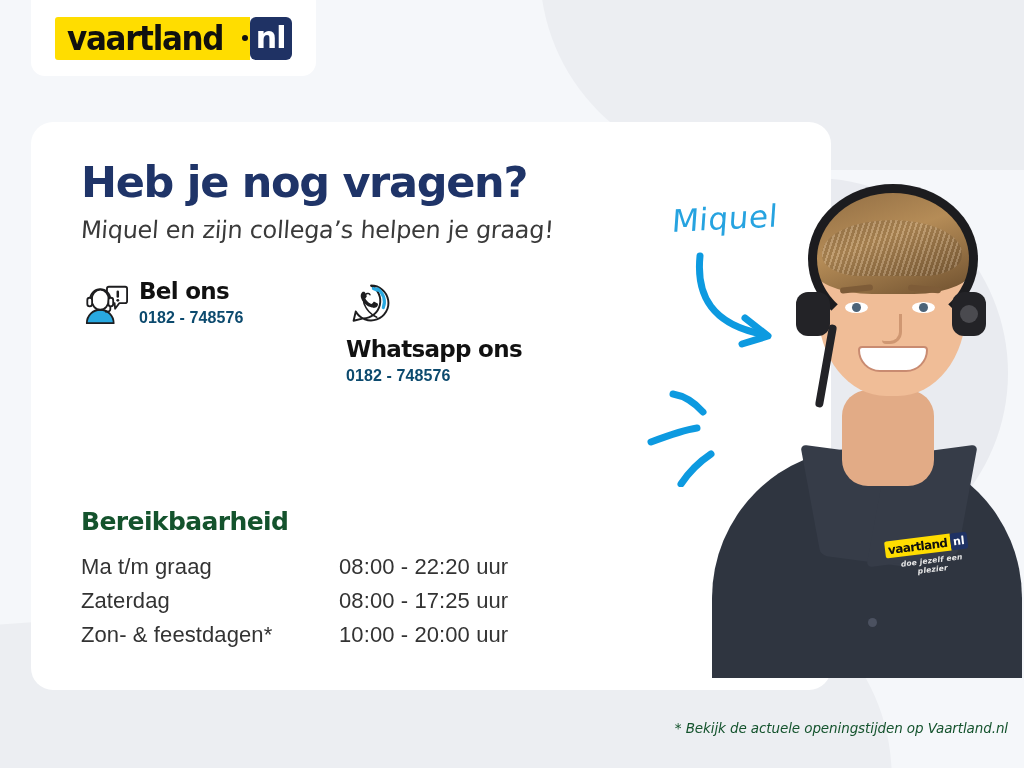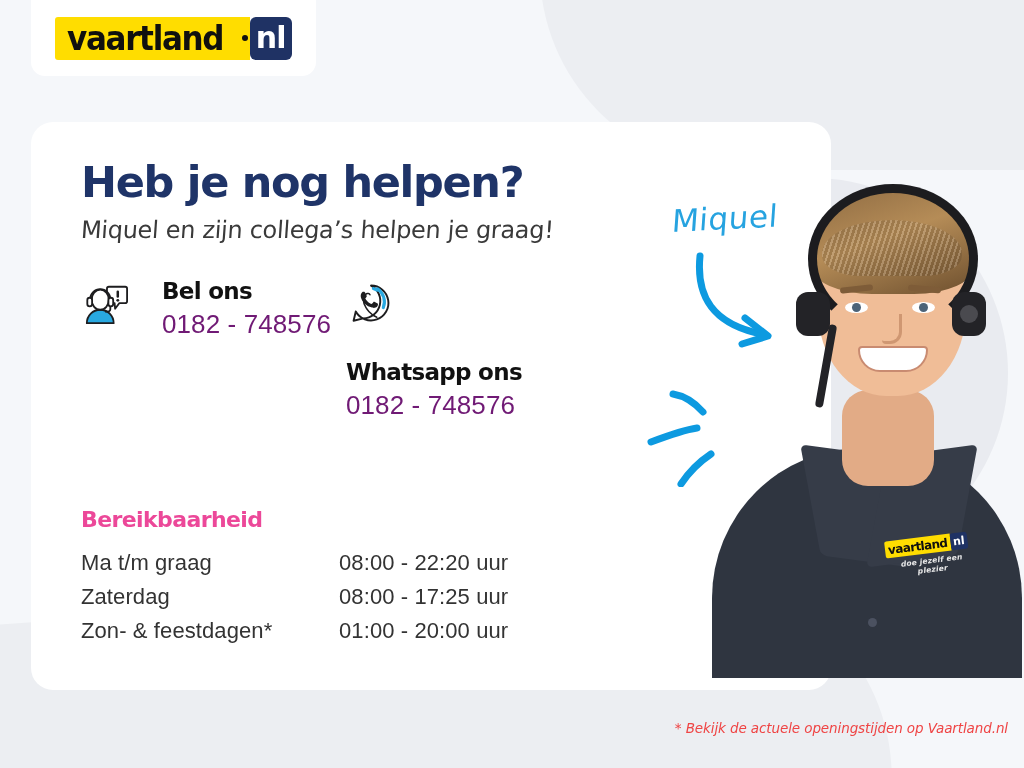--- a/index.html
+++ b/index.html
@@ -154,21 +154,21 @@
   .contact-grid {
     position: absolute;
     left: 50px;
     top: 155px;
     width: 700px;
   }
   .contact-row { display: flex; }
   .contact-item {
     display: flex;
     align-items: flex-start;
-    gap: 31px;
+    gap: 8px;
   }
   .contact-item.call   { width: 265px; }
   .contact-item.wa     { width: 300px; flex-direction: column; }
   .contact-item.chat   { margin-top: 24px; }
 
   .ci-icon {
     width: 50px;
     height: 52px;
     flex: 0 0 50px;
     display: flex;
@@ -180,40 +180,40 @@
   .ci-title {
     font-family: "DejaVu Sans", sans-serif;
     font-size: 23px;
     font-weight: 700;
     letter-spacing: -0.7px;
     color: #111111;
     line-height: 1.18;
   }
   .ci-sub {
     font-family: "Liberation Sans", sans-serif;
-    font-size: 26px;
-    font-weight: 400;
-    color: #701a75;
+    font-size: 16px;
+    font-weight: 700;
+    color: #0c4a6e;
     line-height: 1.35;
     letter-spacing: 0.1px;
     margin-top: 2px;
   }
 
   
   .hours {
     position: absolute;
     left: 50px;
     top: 385px;
   }
   .hours-title {
     font-family: "DejaVu Sans", sans-serif;
-    font-size: 22px;
+    font-size: 25px;
     font-weight: 700;
     letter-spacing: -0.6px;
-    color: #ec4899;
+    color: #14532d;
     margin-bottom: 14px;
   }
   .hours-table { border-collapse: collapse; }
   .hours-table td {
     font-family: "Liberation Sans", sans-serif;
     font-size: 22px;
     color: #333333;
     padding: 4px 0;
     vertical-align: top;
     letter-spacing: 0.1px;
@@ -481,21 +481,21 @@
   
   .footnote {
     position: absolute;
     left: 0;
     top: 720px;
     width: 1008px;
     text-align: right;
     font-family: "DejaVu Sans", sans-serif;
     font-style: italic;
     font-size: 13.5px;
-    color: #ef4444;
+    color: #14532d;
     letter-spacing: -0.1px;
   }
 </style>
 </head>
 <body>
 
 <div class="bg-root">
   <div class="bg-blob-top"></div>
   <div class="bg-blob-bottom"></div>
   <div class="bg-circle-person"></div>
@@ -510,21 +510,21 @@
         <span></span>
       </div>
     <div class="logo-nl">
       <span class="logo-nl-text">nl</span>
     </div>
   </div>
 </div>
 
 <div class="main-card">
   <div class="card-inner">
-    <h1 class="headline">Heb je nog helpen?</h1>
+    <h1 class="headline">Heb je nog vragen?</h1>
     <div class="subhead">Miquel en zijn collega’s helpen je graag!</div>
   </div>
 
   <div class="contact-grid">
 
     <div class="contact-row">
 
       <div class="contact-item call">
         <div class="ci-icon">
           <svg width="46" height="46" viewBox="0 0 48 48">
@@ -571,21 +571,21 @@
         <tr>
           <td class="day">Ma t/m graag</td>
           <td class="time">08:00 - 22:20 uur</td>
         </tr>
         <tr>
           <td class="day">Zaterdag</td>
           <td class="time">08:00 - 17:25 uur</td>
         </tr>
         <tr>
           <td class="day">Zon- &amp; feestdagen*</td>
-          <td class="time">01:00 - 20:00 uur</td>
+          <td class="time">10:00 - 20:00 uur</td>
         </tr>
       </tbody>
     </table>
   </div>
 </div>
 
 <div class="miquel-label">Miquel</div>
 
 <svg class="arrow-svg" width="120" height="110" viewBox="0 0 120 110">
   <path d="M10 6 C6 46 22 74 72 84" fill="none" stroke="#0d9ae0" stroke-width="7" stroke-linecap="round"></path>

